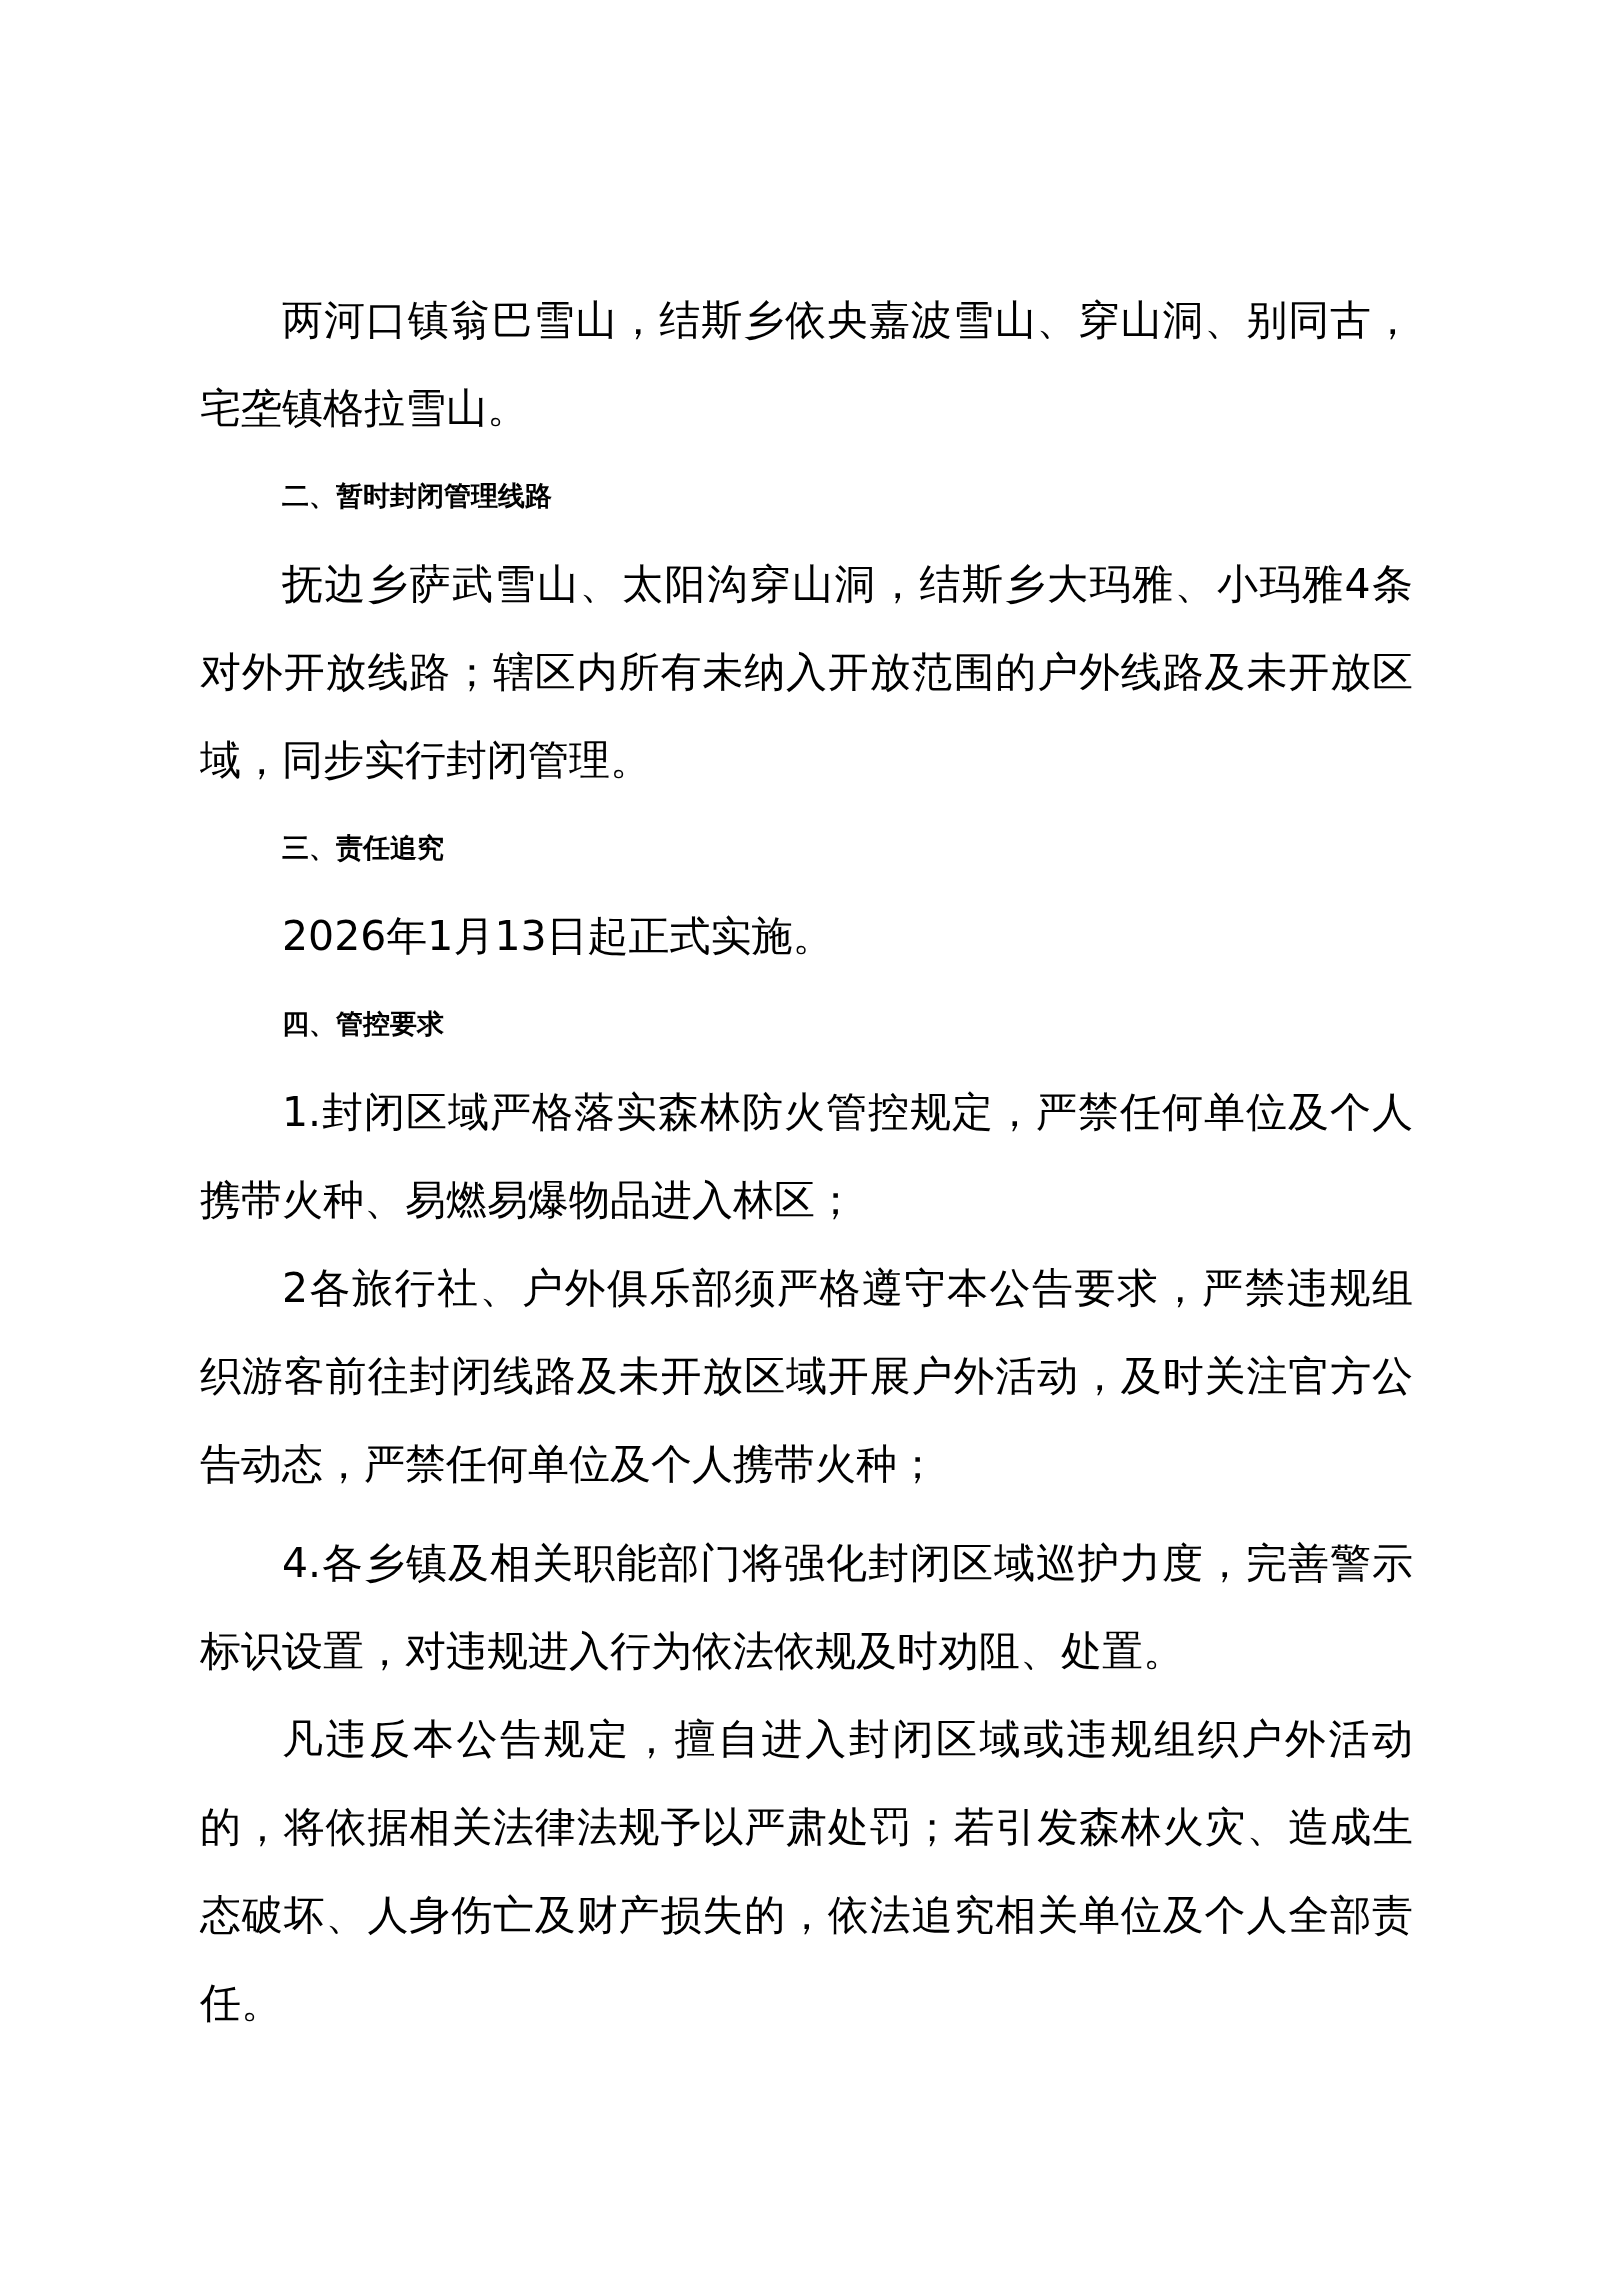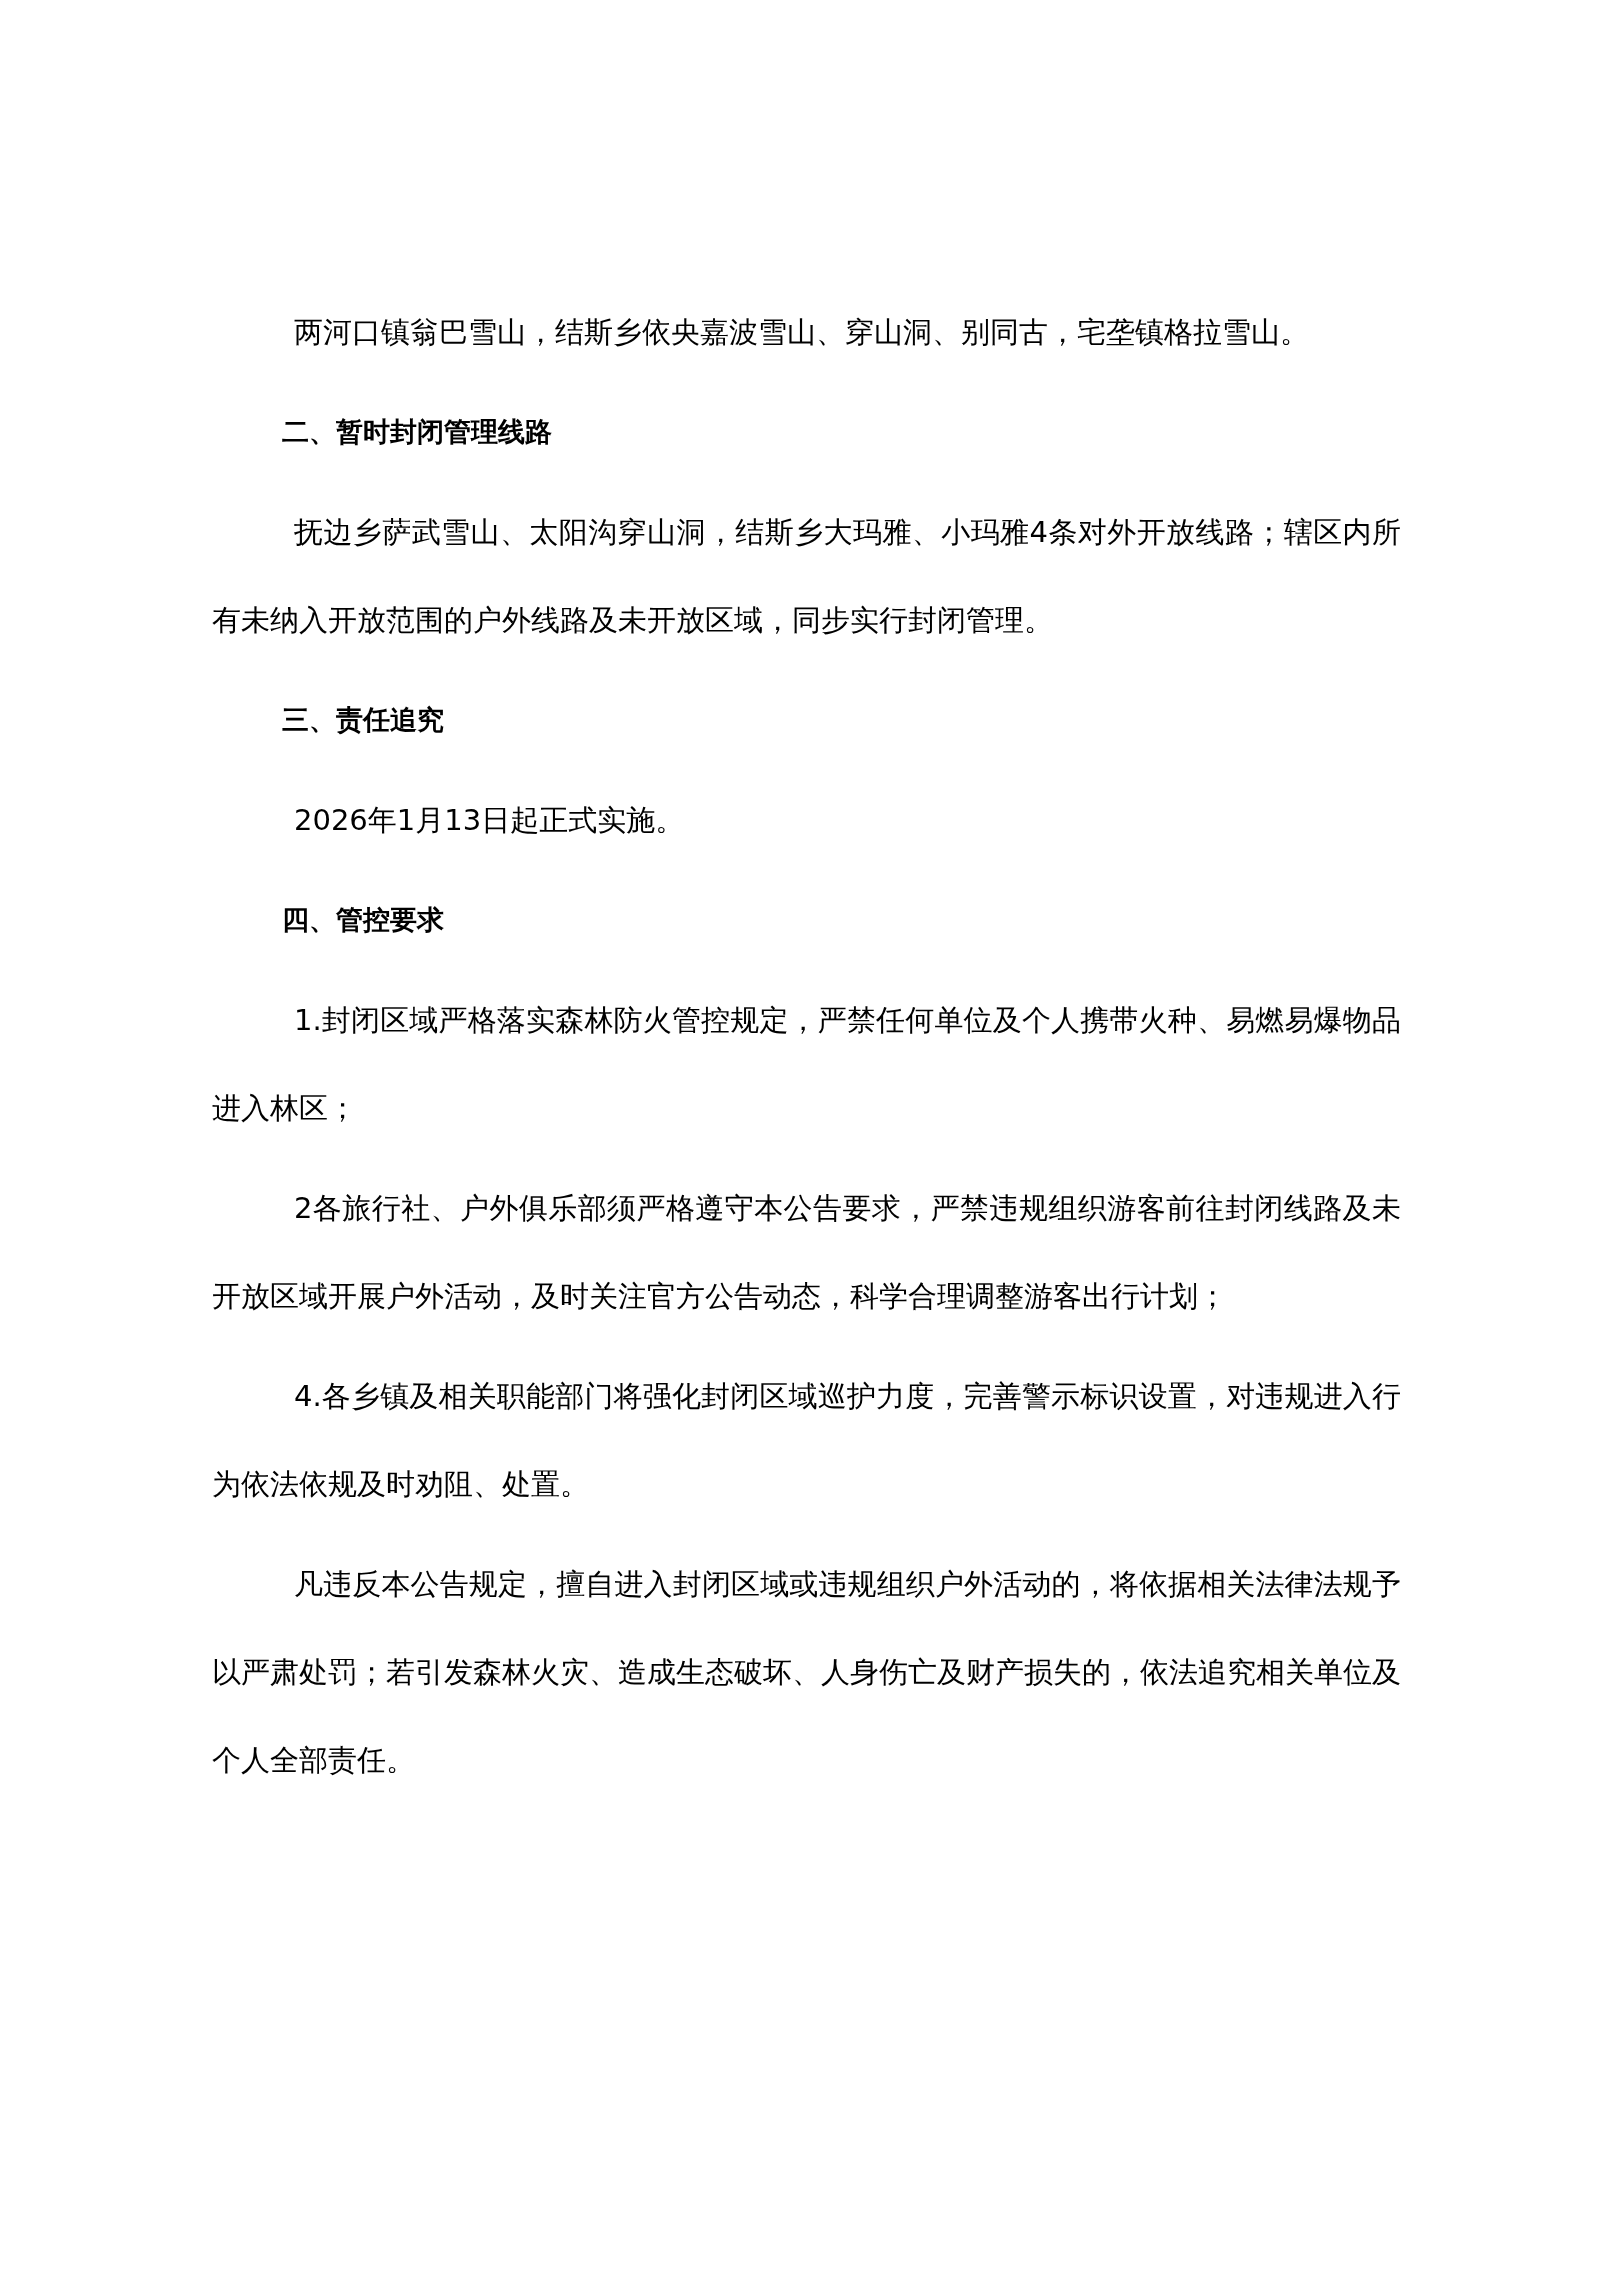--- a/index.html
+++ b/index.html
@@ -15,25 +15,25 @@
     font-family: "DejaVu Sans", "Liberation Sans", sans-serif;
     color: #000000;
   }
   .page {
     position: absolute;
     left: 200px;
     top: 276px;
     width: 1213px;
   }
   .para {
-    font-size: 29px;
+    font-size: 41px;
     line-height: 88px;
     text-indent: 82px;
     text-align: justify;
-    margin: 12px;
+    margin: 0;
     letter-spacing: 0px;
     word-break: break-all;
   }
   .heading {
     font-size: 27px;
     line-height: 88px;
     text-indent: 82px;
     font-weight: bold;
     margin: 0;
   }
@@ -46,19 +46,19 @@
   <p class="para">两河口镇翁巴雪山，结斯乡依央嘉波雪山、穿山洞、别同古，宅垄镇格拉雪山。</p>
 
   <h2 class="heading">二、暂时封闭管理线路</h2>
   <p class="para">抚边乡萨武雪山、太阳沟穿山洞，结斯乡大玛雅、小玛雅4条对外开放线路；辖区内所有未纳入开放范围的户外线路及未开放区域，同步实行封闭管理。</p>
 
   <h2 class="heading">三、责任追究</h2>
   <p class="para">2026年1月13日起正式实施。</p>
 
   <h2 class="heading">四、管控要求</h2>
   <p class="para">1.封闭区域严格落实森林防火管控规定，严禁任何单位及个人携带火种、易燃易爆物品进入林区；</p>
-  <p class="para">2各旅行社、户外俱乐部须严格遵守本公告要求，严禁违规组织游客前往封闭线路及未开放区域开展户外活动，及时关注官方公告动态，科学合理调整游客出行计划；</p>
+  <p class="para">2各旅行社、户外俱乐部须严格遵守本公告要求，严禁违规组织游客前往封闭线路及未开放区域开展户外活动，及时关注官方公告动态，严禁任何单位及个人携带火种；</p>
   <p class="para gap">4.各乡镇及相关职能部门将强化封闭区域巡护力度，完善警示标识设置，对违规进入行为依法依规及时劝阻、处置。</p>
 
   <p class="para">凡违反本公告规定，擅自进入封闭区域或违规组织户外活动的，将依据相关法律法规予以严肃处罚；若引发森林火灾、造成生态破坏、人身伤亡及财产损失的，依法追究相关单位及个人全部责任。</p>
 
 </div>
 
 
 </body></html>

